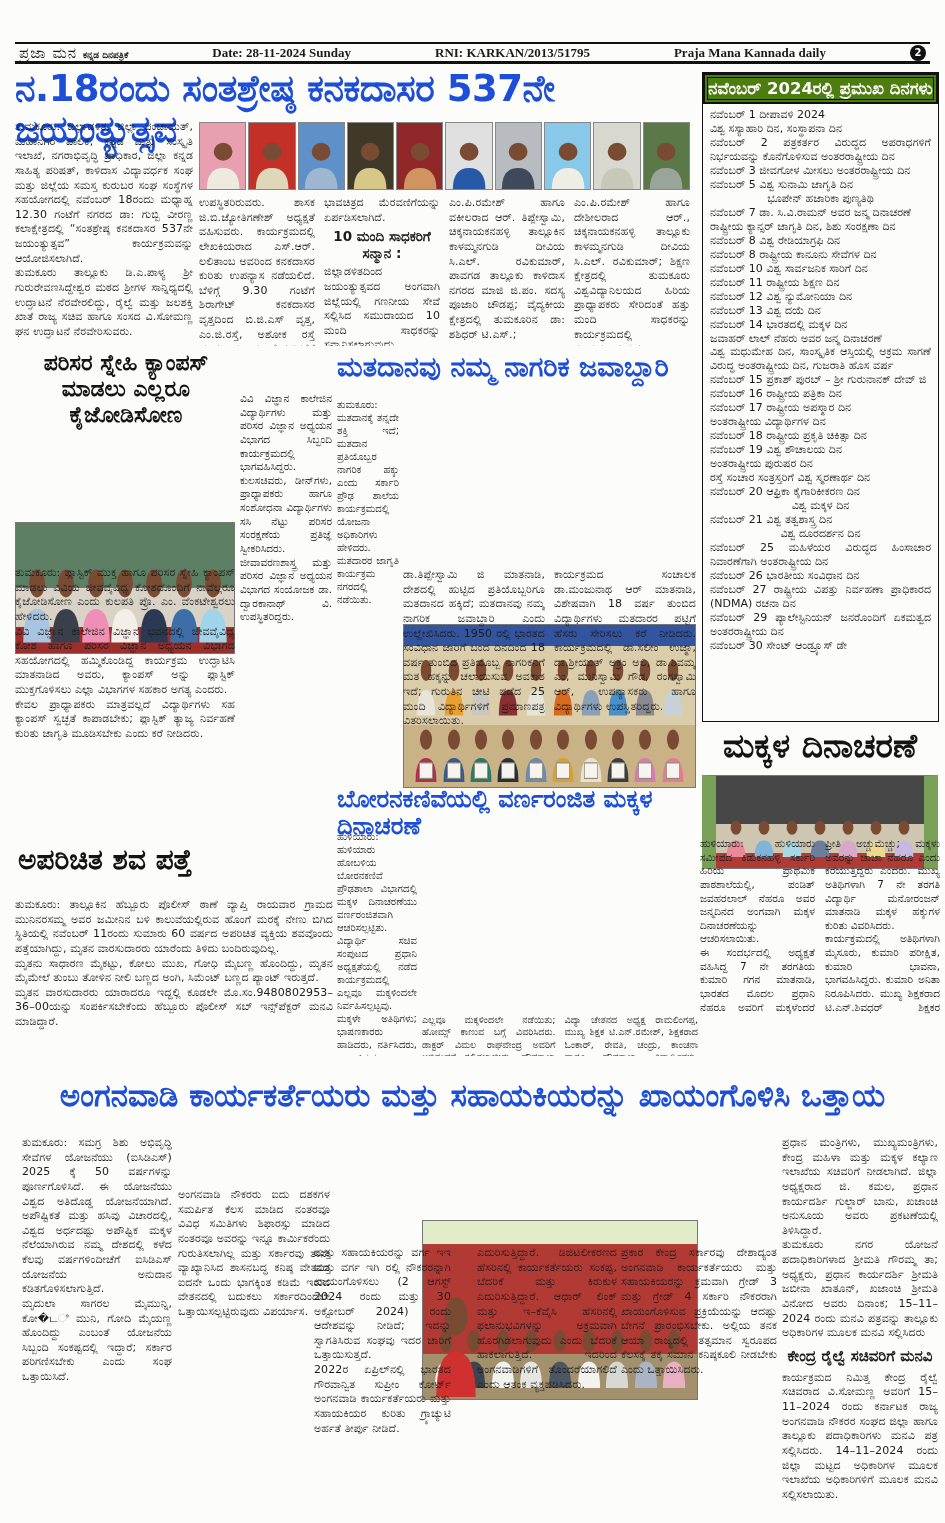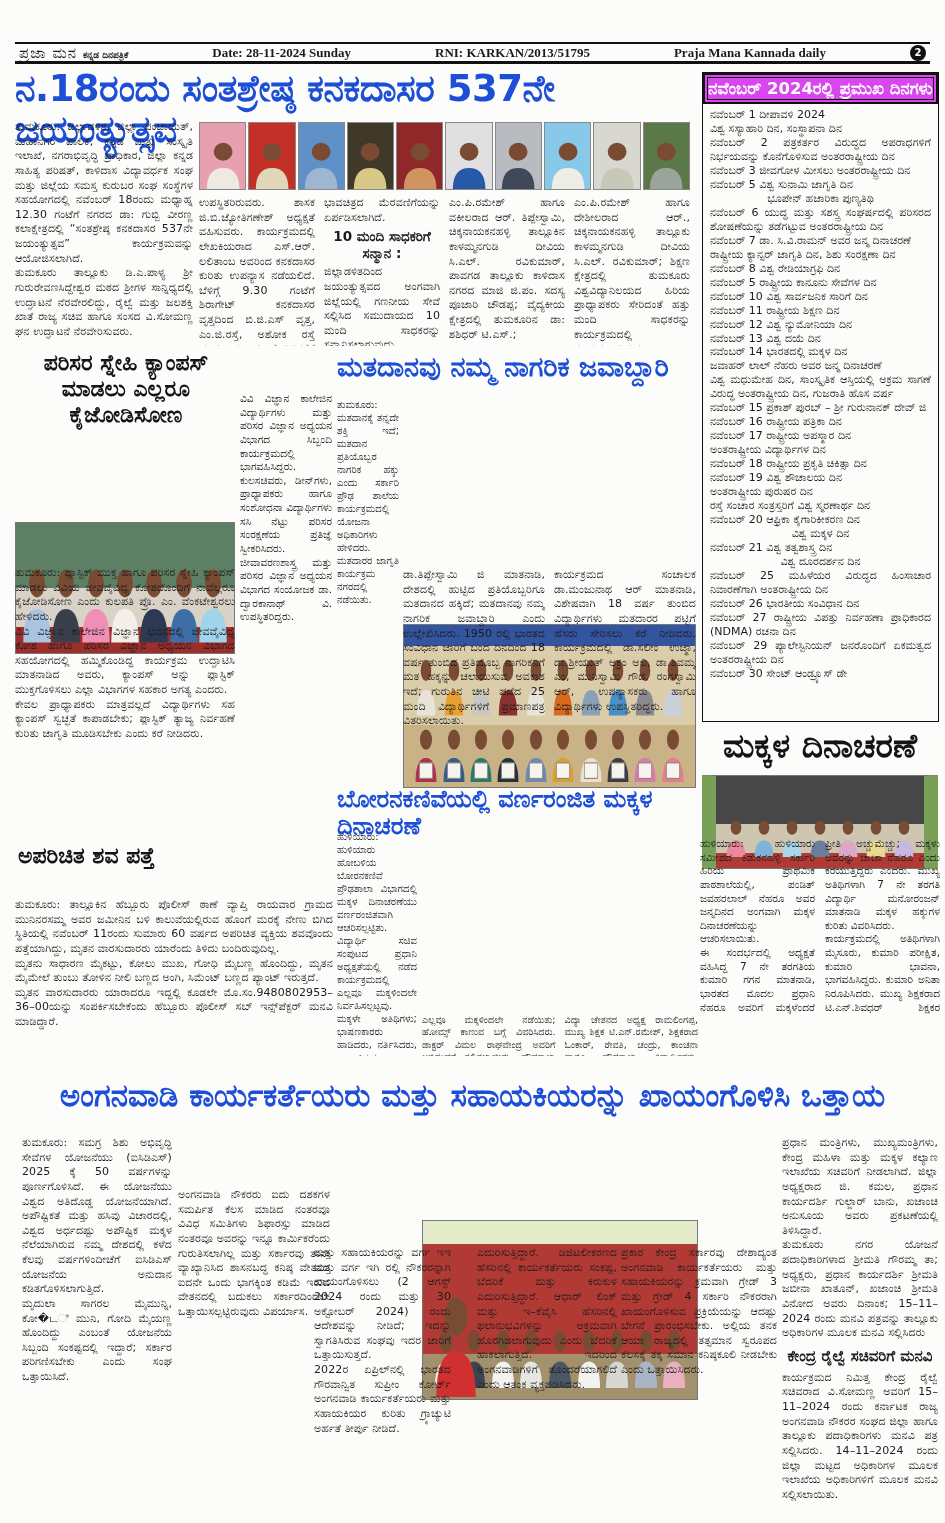--- a/index.html
+++ b/index.html
@@ -17,21 +17,21 @@
   .mast-item{font-family:"Liberation Serif","DejaVu Serif",serif;font-weight:bold;font-size:13px}
   .page-badge{width:16px;height:16px;border-radius:50%;background:#111;color:#fff;font-size:10px;font-weight:bold;
               display:flex;align-items:center;justify-content:center}
   
   .hl-red{color:#1d4ed8;font-weight:800;line-height:1.12}
   .hl-black{color:#141414;font-weight:800;line-height:1.18}
   .ctr{text-align:center}
   .subhead{font-weight:bold;font-size:13.5px;text-align:center;margin:3px 0}
   
   .sidebar-box{border:1.5px solid #111}
-  .sidebar-title{background:#d946ef;color:#fff;font-weight:bold;font-size:16.5px;text-align:center;
+  .sidebar-title{background:#4d7c0f;color:#fff;font-weight:bold;font-size:16.5px;text-align:center;
                  padding:4px 2px;border:2px solid #111;outline:1px solid #111;outline-offset:-5px}
   .days-list{padding:4px 7px;font-size:11px;line-height:1.27;overflow:hidden}
   .day{text-align:justify}
   .day.ctr{text-align:center}
   
   .photo{position:relative;overflow:hidden;border:1px solid #777;background:#bbb}
   .photo .pp{position:absolute;transform:translateX(-50%);display:block}
   .photo .pp svg{width:100%;height:100%;display:block}
   .portraits{display:flex;gap:2px}
   .portrait{position:relative;flex:1;border:1px solid #888;overflow:hidden}
@@ -136,25 +136,24 @@
 
   <div class="abs sidebar-box" style="left:702px;top:72px;width:237px;height:650px">
     <div class="sidebar-title">ನವೆಂಬರ್ 2024ರಲ್ಲಿ ಪ್ರಮುಖ ದಿನಗಳು</div>
     <div class="days-list" style="height:612px">
         <div class="day">ನವೆಂಬರ್ 1        ದೀಪಾವಳಿ 2024</div>
         <div class="day">ವಿಶ್ವ ಸಸ್ಯಾಹಾರಿ ದಿನ, ಸಂಸ್ಥಾಪನಾ ದಿನ</div>
         <div class="day">ನವೆಂಬರ್ 2    ಪತ್ರಕರ್ತರ ವಿರುದ್ಧದ ಅಪರಾಧಗಳಿಗೆ ನಿರ್ಭಯವನ್ನು ಕೊನೆಗೊಳಿಸುವ ಅಂತರರಾಷ್ಟ್ರೀಯ ದಿನ</div>
         <div class="day">ನವೆಂಬರ್ 3 ಜೀವಗೋಳ ಮೀಸಲು ಅಂತರರಾಷ್ಟ್ರೀಯ ದಿನ</div>
         <div class="day">ನವೆಂಬರ್ 5 ವಿಶ್ವ ಸುನಾಮಿ ಜಾಗೃತಿ ದಿನ</div>
         <div class="day ctr">ಭೂಪೇನ್ ಹಜಾರಿಕಾ ಪುಣ್ಯತಿಥಿ</div>
-        <div class="day">ನವೆಂಬರ್ 6 ಯುದ್ಧ ಮತ್ತು ಸಶಸ್ತ್ರ ಸಂಘರ್ಷದಲ್ಲಿ ಪರಿಸರದ ಶೋಷಣೆಯನ್ನು ತಡೆಗಟ್ಟುವ ಅಂತರರಾಷ್ಟ್ರೀಯ ದಿನ</div>
         <div class="day">ನವೆಂಬರ್ 7 ಡಾ. ಸಿ.ವಿ.ರಾಮನ್ ಅವರ ಜನ್ಮ ದಿನಾಚರಣೆ</div>
         <div class="day">ರಾಷ್ಟ್ರೀಯ ಕ್ಯಾನ್ಸರ್ ಜಾಗೃತಿ ದಿನ, ಶಿಶು ಸಂರಕ್ಷಣಾ ದಿನ</div>
         <div class="day">ನವೆಂಬರ್ 8  ವಿಶ್ವ ರೇಡಿಯಾಗ್ರಫಿ ದಿನ</div>
-        <div class="day">ನವೆಂಬರ್ 5  ರಾಷ್ಟ್ರೀಯ ಕಾನೂನು ಸೇವೆಗಳ ದಿನ</div>
+        <div class="day">ನವೆಂಬರ್ 8  ರಾಷ್ಟ್ರೀಯ ಕಾನೂನು ಸೇವೆಗಳ ದಿನ</div>
         <div class="day">ನವೆಂಬರ್ 10  ವಿಶ್ವ ಸಾರ್ವಜನಿಕ ಸಾರಿಗೆ ದಿನ</div>
         <div class="day">ನವೆಂಬರ್ 11  ರಾಷ್ಟ್ರೀಯ ಶಿಕ್ಷಣ ದಿನ</div>
         <div class="day">ನವೆಂಬರ್ 12   ವಿಶ್ವ ನ್ಯುಮೋನಿಯಾ ದಿನ</div>
         <div class="day">ನವೆಂಬರ್ 13   ವಿಶ್ವ ದಯೆ ದಿನ</div>
         <div class="day">ನವೆಂಬರ್ 14  ಭಾರತದಲ್ಲಿ ಮಕ್ಕಳ ದಿನ</div>
         <div class="day">ಜವಾಹರ್ ಲಾಲ್ ನೆಹರು ಅವರ ಜನ್ಮ ದಿನಾಚರಣೆ</div>
         <div class="day">ವಿಶ್ವ ಮಧುಮೇಹ ದಿನ, ಸಾಂಸ್ಕೃತಿಕ ಆಸ್ತಿಯಲ್ಲಿ ಅಕ್ರಮ ಸಾಗಣೆ ವಿರುದ್ಧ ಅಂತರಾಷ್ಟ್ರೀಯ ದಿನ, ಗುಜರಾತಿ ಹೊಸ ವರ್ಷ</div>
         <div class="day">ನವೆಂಬರ್ 15     ಪ್ರಕಾಶ್ ಪುರಬ್ – ಶ್ರೀ ಗುರುನಾನಕ್ ದೇವ್ ಜಿ</div>
         <div class="day">ನವೆಂಬರ್ 16   ರಾಷ್ಟ್ರೀಯ ಪತ್ರಿಕಾ ದಿನ</div>
         <div class="day">ನವೆಂಬರ್ 17   ರಾಷ್ಟ್ರೀಯ ಅಪಸ್ಮಾರ ದಿನ</div>
@@ -477,21 +476,21 @@
           <circle cx="10" cy="8" r="5.2" fill="#7a4b33"></circle>
           <path d="M1 30 Q1 17.5 10 17.5 Q19 17.5 19 30 Z" fill="#d03030"></path>
         </svg>
       </span>
     </div>
   <div class="abs cols" style="left:422px;top:1014px;width:276px;height:42px">
     <div class="kn small-txt" style="font-size:9.5px">ಎಲ್ಲವೂ ಮಕ್ಕಳಿಂದಲೇ ನಡೆಯಿತು; ಹೋಮ್ಸ್ ಕಾಣುವ ಬಗ್ಗೆ ವಿವರಿಸಿದರು. ಡಾಕ್ಟರ್ ವಿಮಲ ರಾಘವೇಂದ್ರ ಅವರಿಗೆ ಅಭಿನಂದನೆ ಸಲ್ಲಿಸಲಾಯಿತು. ಪ್ರೌಢಶಾಲಾ ಸಾಧಕ ವಿದ್ಯಾರ್ಥಿಗಳಿಗೆ ಬಹುಮಾನ ನೀಡಲಾಯಿತು.</div>
     <div class="kn small-txt" style="font-size:9.5px">ವಿದ್ಯಾ ಚೇತನದ ಅಧ್ಯಕ್ಷ ರಾಮಲಿಂಗಪ್ಪ, ಮುಖ್ಯ ಶಿಕ್ಷಕ ಟಿ.ಎನ್.ರಮೇಶ್, ಶಿಕ್ಷಕರಾದ ಓಂಕಾರ್, ರೇವತಿ, ಚಂದ್ರು, ಕಾಂಚನಾ ಹಾಗೂ ಪ್ರೌಢಶಾಲಾ ವಿದ್ಯಾರ್ಥಿಗಳು, ಪೋಷಕರು ಉಪಸ್ಥಿತರಿದ್ದರು.</div>
   </div>
 
-  <div class="abs hl-black" style="left:18px;top:843px;width:316px;height:48px;font-size:22px">ಅಪರಿಚಿತ ಶವ ಪತ್ತೆ</div>
+  <div class="abs hl-black" style="left:18px;top:843px;width:316px;height:48px;font-size:28px">ಅಪರಿಚಿತ ಶವ ಪತ್ತೆ</div>
   <div class="abs kn body-txt" style="left:15px;top:898px;width:318px;height:158px">ತುಮಕೂರು: ತಾಲ್ಲೂಕಿನ ಹೆಬ್ಬೂರು ಪೊಲೀಸ್ ಠಾಣೆ ವ್ಯಾಪ್ತಿ ರಾಯವಾರ ಗ್ರಾಮದ ಮುನಿನರಸಮ್ಮ ಅವರ ಜಮೀನಿನ ಬಳಿ ಕಾಲುವೆಯಲ್ಲಿರುವ ಹೊಂಗೆ ಮರಕ್ಕೆ ನೇಣು ಬಿಗಿದ ಸ್ಥಿತಿಯಲ್ಲಿ ನವೆಂಬರ್ 11ರಂದು ಸುಮಾರು 60 ವರ್ಷದ ಅಪರಿಚಿತ ವ್ಯಕ್ತಿಯ ಶವವೊಂದು ಪತ್ತೆಯಾಗಿದ್ದು, ಮೃತನ ವಾರಸುದಾರರು ಯಾರೆಂದು ತಿಳಿದು ಬಂದಿರುವುದಿಲ್ಲ.
 ಮೃತನು ಸಾಧಾರಣ ಮೈಕಟ್ಟು, ಕೋಲು ಮುಖ, ಗೋಧಿ ಮೈಬಣ್ಣ ಹೊಂದಿದ್ದು, ಮೃತನ ಮೈಮೇಲೆ ತುಂಬು ತೋಳಿನ ನೀಲಿ ಬಣ್ಣದ ಅಂಗಿ, ಸಿಮೆಂಟ್ ಬಣ್ಣದ ಪ್ಯಾಂಟ್ ಇರುತ್ತದೆ.
 ಮೃತನ ವಾರಸುದಾರರು ಯಾರಾದರೂ ಇದ್ದಲ್ಲಿ ಕೂಡಲೇ ಮೊ.ಸಂ.9480802953–36–00ಯನ್ನು ಸಂಪರ್ಕಿಸಬೇಕೆಂದು ಹೆಬ್ಬೂರು ಪೊಲೀಸ್ ಸಬ್ ಇನ್ಸ್‌ಪೆಕ್ಟರ್ ಮನವಿ ಮಾಡಿದ್ದಾರೆ.</div>
 
   <div class="abs hl-red ctr" style="left:15px;top:1078px;width:915px;height:44px;font-size:31px">ಅಂಗನವಾಡಿ ಕಾರ್ಯಕರ್ತೆಯರು ಮತ್ತು ಸಹಾಯಕಿಯರನ್ನು ಖಾಯಂಗೊಳಿಸಿ ಒತ್ತಾಯ</div>
 
   <div class="abs kn body-txt" style="left:22px;top:1136px;width:150px;height:374px">ತುಮಕೂರು: ಸಮಗ್ರ ಶಿಶು ಅಭಿವೃದ್ಧಿ ಸೇವೆಗಳ ಯೋಜನೆಯು (ಐಸಿಡಿಎಸ್) 2025 ಕ್ಕೆ 50 ವರ್ಷಗಳನ್ನು ಪೂರ್ಣಗೊಳಿಸಿದೆ. ಈ ಯೋಜನೆಯು ವಿಶ್ವದ ಅತಿದೊಡ್ಡ ಯೋಜನೆಯಾಗಿದೆ. ಅಪೌಷ್ಟಿಕತೆ ಮತ್ತು ಹಸಿವು ವಿಚಾರದಲ್ಲಿ, ವಿಶ್ವದ ಅರ್ಧದಷ್ಟು ಅಪೌಷ್ಟಿಕ ಮಕ್ಕಳ ನೆಲೆಯಾಗಿರುವ ನಮ್ಮ ದೇಶದಲ್ಲಿ ಕಳೆದ ಕೆಲವು ವರ್ಷಗಳಿಂದೀಚೆಗೆ ಐಸಿಡಿಎಸ್ ಯೋಜನೆಯ ಅನುದಾನ ಕಡಿತಗೊಳಿಸಲಾಗುತ್ತಿದೆ.
 ಮೃದುಲಾ ಸಾಗರಲ ಮೈಮುನ್ನಿ, ಕೋ�டಿ ಮುನಿ, ಗೋದಿ ಮೈಯಣ್ಣ ಹೊಂದಿದ್ದು ಎಂಬಂತೆ ಯೋಜನೆಯ ಸಿಬ್ಬಂದಿ ಸಂಕಷ್ಟದಲ್ಲಿ ಇದ್ದಾರೆ; ಸರ್ಕಾರ ಪರಿಗಣಿಸಬೇಕು ಎಂದು ಸಂಘ ಒತ್ತಾಯಿಸಿದೆ.</div>
   <div class="abs kn body-txt" style="left:178px;top:1188px;width:152px;height:374px">ಅಂಗನವಾಡಿ ನೌಕರರು ಐದು ದಶಕಗಳ ಸಮರ್ಪಿತ ಕೆಲಸ ಮಾಡಿದ ನಂತರವೂ ವಿವಿಧ ಸಮಿತಿಗಳು ಶಿಫಾರಸ್ಸು ಮಾಡಿದ ನಂತರವೂ ಅವರನ್ನು ಇನ್ನೂ ಕಾರ್ಮಿಕರೆಂದು ಗುರುತಿಸಲಾಗಿಲ್ಲ ಮತ್ತು ಸರ್ಕಾರವು ತಾನೇ ವ್ಯಾಖ್ಯಾನಿಸಿದ ಶಾಸನಬದ್ಧ ಕನಿಷ್ಠ ವೇತನದ ಐದನೇ ಒಂದು ಭಾಗಕ್ಕಿಂತ ಕಡಿಮೆ ಇರುವ ವೇತನದಲ್ಲಿ ಬದುಕಲು ಸರ್ಕಾರದಿಂದಲೇ ಒತ್ತಾಯಿಸಲ್ಪಟ್ಟಿರುವುದು ವಿಪರ್ಯಾಸ.</div>
 

